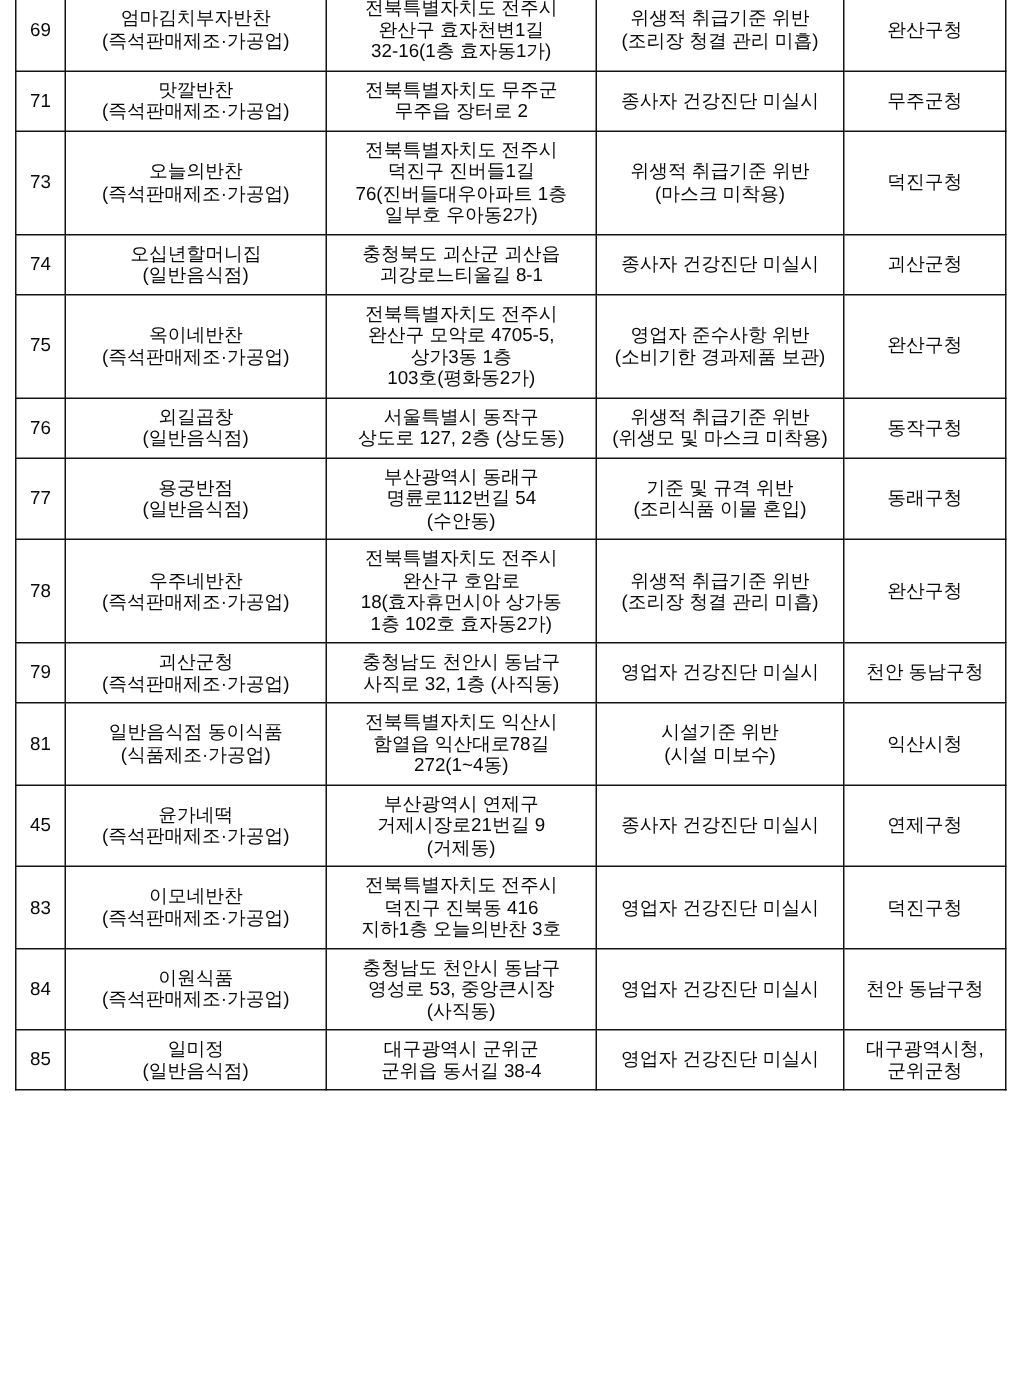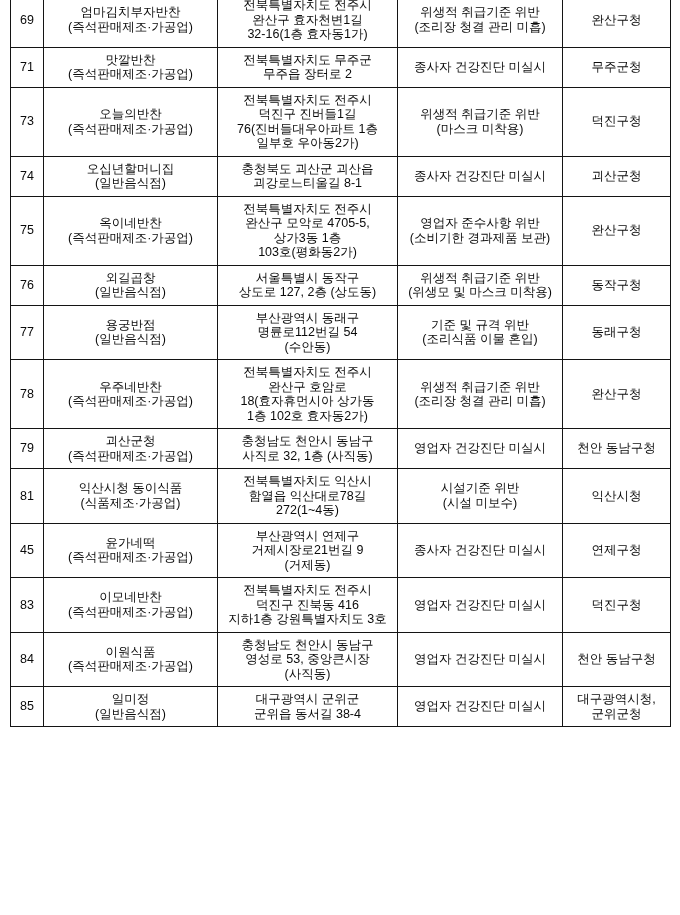--- a/index.html
+++ b/index.html
@@ -206,21 +206,21 @@
           <td>
             <div class="ln">영업자 건강진단 미실시</div>
           </td>
           <td>
             <div class="ln">천안 동남구청</div>
           </td>
         </tr>
         <tr>
           <td class="c-num">81</td>
           <td>
-            <div class="ln">익산시청 동이식품</div>
+            <div class="ln">일반음식점 동이식품</div>
             <div class="ln">(식품제조·가공업)</div>
           </td>
           <td>
             <div class="ln">전북특별자치도 익산시</div>
             <div class="ln">함열읍 익산대로78길</div>
             <div class="ln">272(1~4동)</div>
           </td>
           <td>
             <div class="ln">시설기준 위반</div>
             <div class="ln">(시설 미보수)</div>
@@ -249,21 +249,21 @@
         </tr>
         <tr>
           <td class="c-num">83</td>
           <td>
             <div class="ln">이모네반찬</div>
             <div class="ln">(즉석판매제조·가공업)</div>
           </td>
           <td>
             <div class="ln">전북특별자치도 전주시</div>
             <div class="ln">덕진구 진북동 416</div>
-            <div class="ln">지하1층 강원특별자치도 3호</div>
+            <div class="ln">지하1층 오늘의반찬 3호</div>
           </td>
           <td>
             <div class="ln">영업자 건강진단 미실시</div>
           </td>
           <td>
             <div class="ln">덕진구청</div>
           </td>
         </tr>
         <tr>
           <td class="c-num">84</td>

